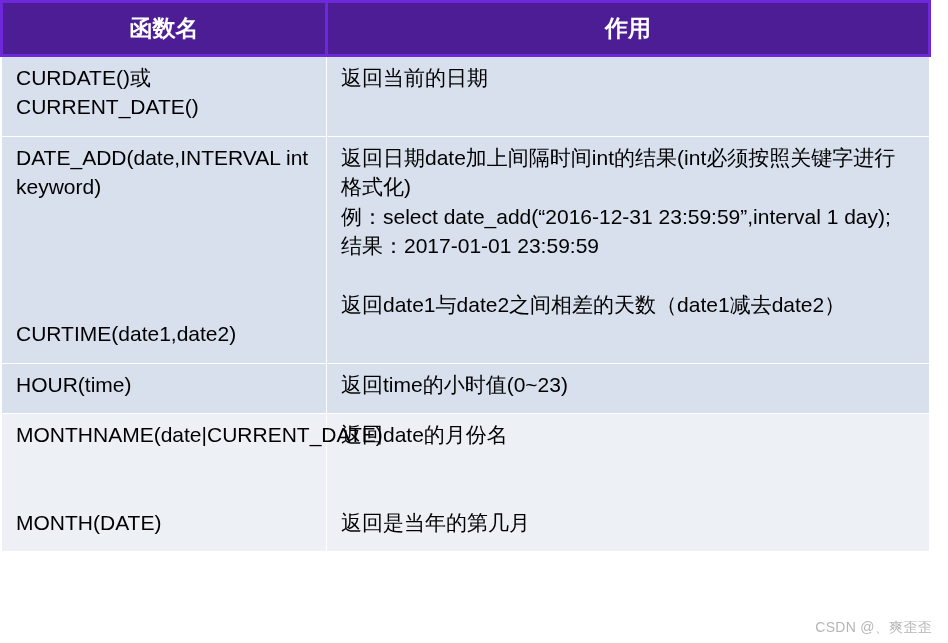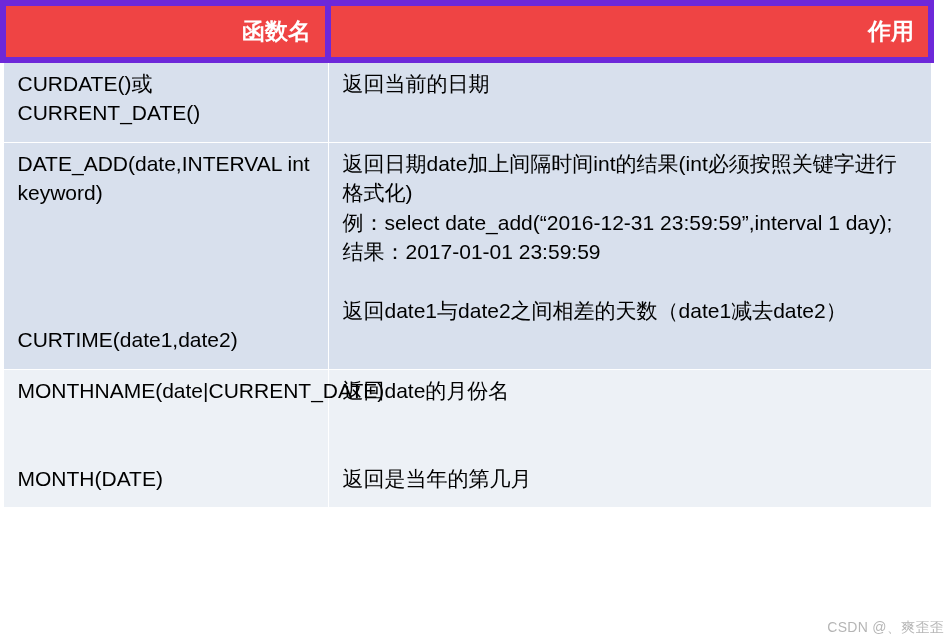--- a/index.html
+++ b/index.html
@@ -16,41 +16,41 @@
   }
   table.ref {
     border-collapse: collapse;
     width: 928px;
     margin: 0 0 0 0;
     table-layout: fixed;
   }
   table.ref col.fname { width: 325px; }
   table.ref col.fdesc { width: 603px; }
   table.ref th {
-    background: #ef4444;
+    background: #4c1d95;
     color: #ffffff;
     font-weight: bold;
-    text-align: right;
+    text-align: center;
     padding: 10px 14px 10px 14px;
     font-size: 23px;
-    border: 6px solid #6d28d9;
+    border: 3px solid #6d28d9;
   }
   table.ref td {
     padding: 6px 14px 14px 14px;
     font-size: 21px;
     line-height: 1.4;
     vertical-align: top;
     border: 1px solid #fff;
   }
   tr.odd td  { background: #d8e0ed; }
   tr.even td { background: #edf1f6; }
   .pre { white-space: pre-line; }
   .watermark {
     position: absolute;
-    right: 4px;
+    right: 16px;
     bottom: 6px;
     color: rgba(120,120,120,0.55);
     font-size: 14px;
     letter-spacing: 0.3px;
     font-family: Arial, sans-serif;
   }
 </style>
 </head>
 <body>
 
@@ -78,20 +78,24 @@
 
 
 
 CURTIME(date1,date2)</td>
         <td class="pre">返回日期date加上间隔时间int的结果(int必须按照关键字进行格式化)
 例：select date_add(“2016-12-31 23:59:59”,interval 1 day);
 结果：2017-01-01 23:59:59
 
 返回date1与date2之间相差的天数（date1减去date2）</td>
       </tr>
+      <tr class="odd">
+        <td class="pre">HOUR(time)</td>
+        <td class="pre">返回time的小时值(0~23)</td>
+      </tr>
       <tr class="even">
         <td class="pre">MONTHNAME(date|CURRENT_DATE)
 
 
 MONTH(DATE)</td>
         <td class="pre">返回date的月份名
 
 
 返回是当年的第几月</td>
       </tr>

